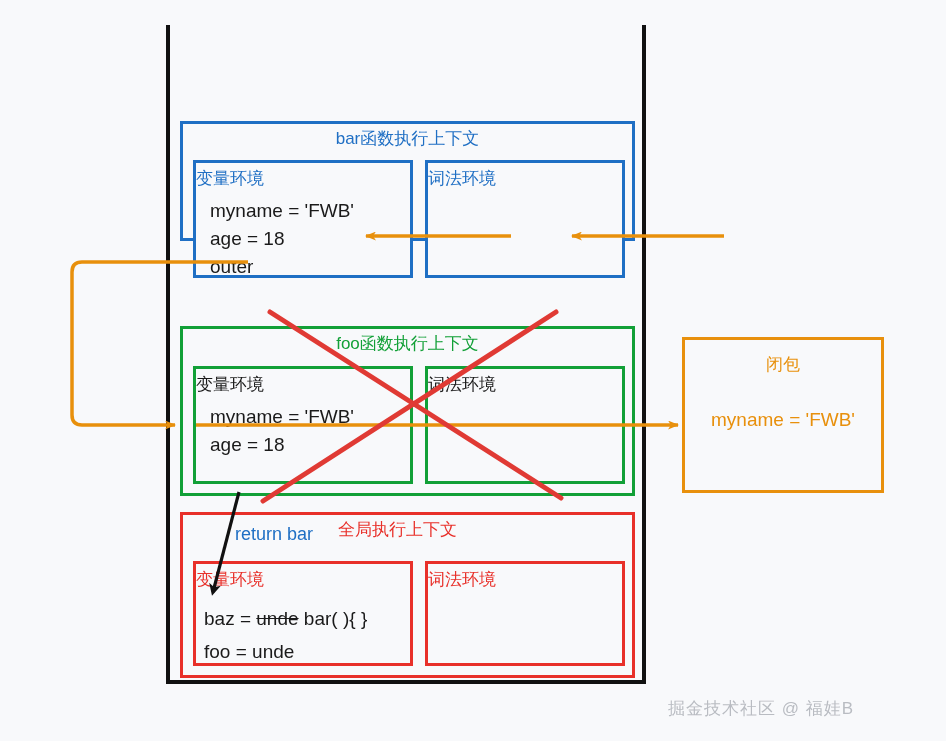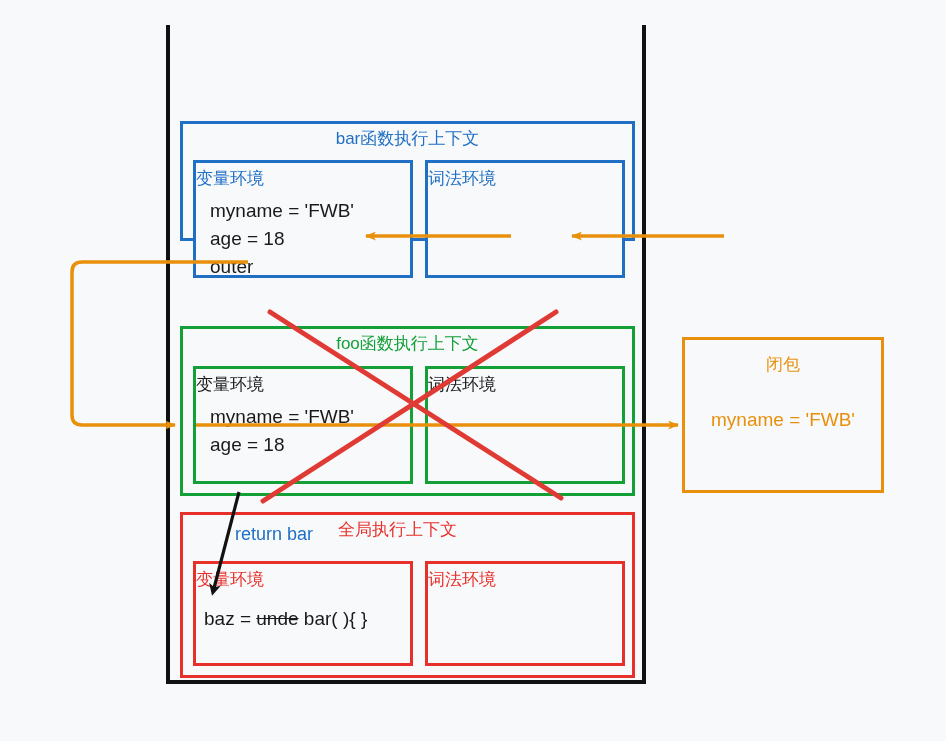--- a/index.html
+++ b/index.html
@@ -190,20 +190,21 @@
   </div>
 
   <div class="abs ctx ctx-red">
     <div class="return-bar">return bar</div>
     <div class="ctx-title">全局执行上下文</div>
 
     <div class="env env-r1">
       <div class="env-title">变量环境</div>
       <div class="env-lines">
         <span class="ln"><span>baz = </span><span class="strike">unde</span><span> bar( ){ }</span></span>
+        <span class="ln">foo = unde</span>
       </div>
     </div>
 
     <div class="env env-r2">
       <div class="env-title">词法环境</div>
     </div>
   </div>
 
   <div class="abs closure">
     <div class="closure-title">闭包</div>
@@ -242,14 +243,15 @@
     <g>
       <line x1="270" y1="312" x2="561" y2="498" stroke="#e03a34" stroke-width="5" stroke-linecap="round"></line>
       <line x1="556" y1="312" x2="263" y2="501" stroke="#e03a34" stroke-width="5" stroke-linecap="round"></line>
     </g>
 
     <g>
       <line x1="239" y1="492" x2="213" y2="592" stroke="#111111" stroke-width="3.2" marker-end="url(#ah-black)"></line>
     </g>
   </svg>
 
+  <div class="watermark">掘金技术社区 @ 福娃B</div>
 
 </div>
 
 </body></html>

